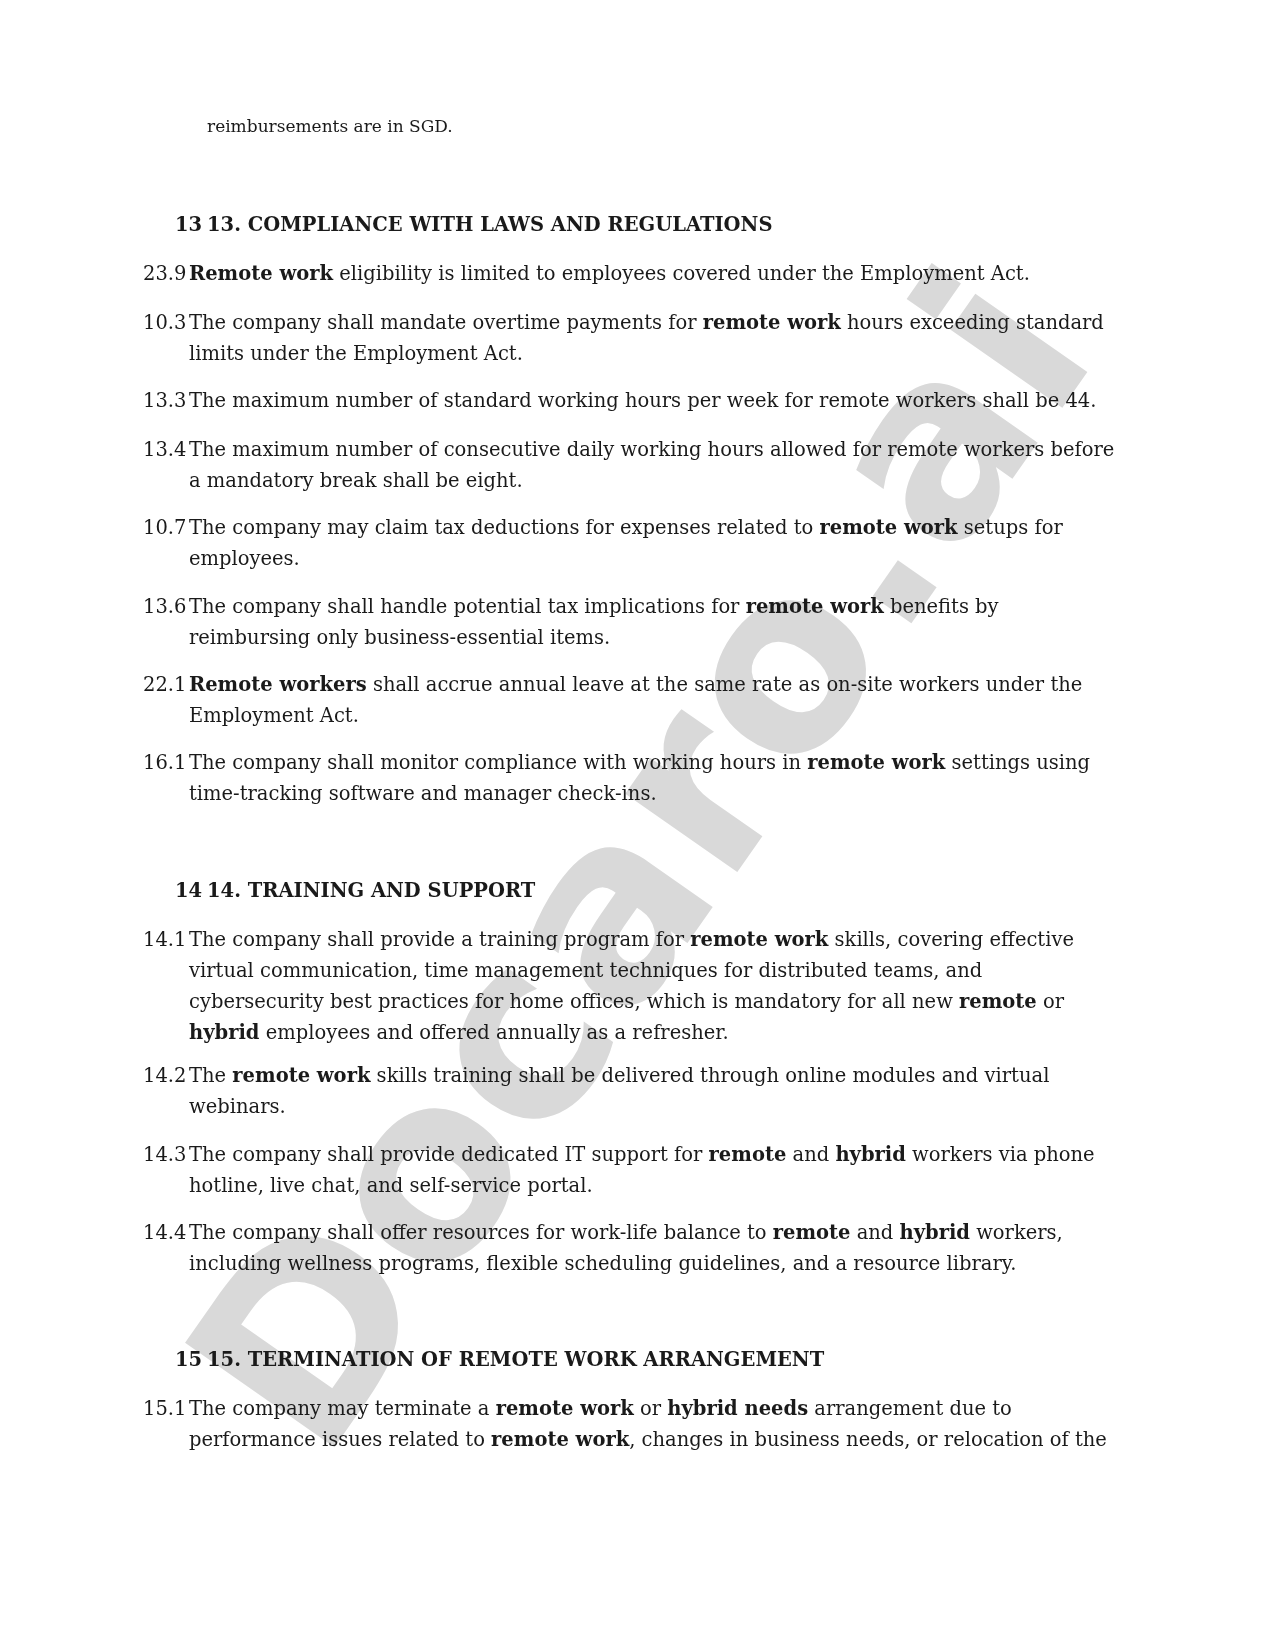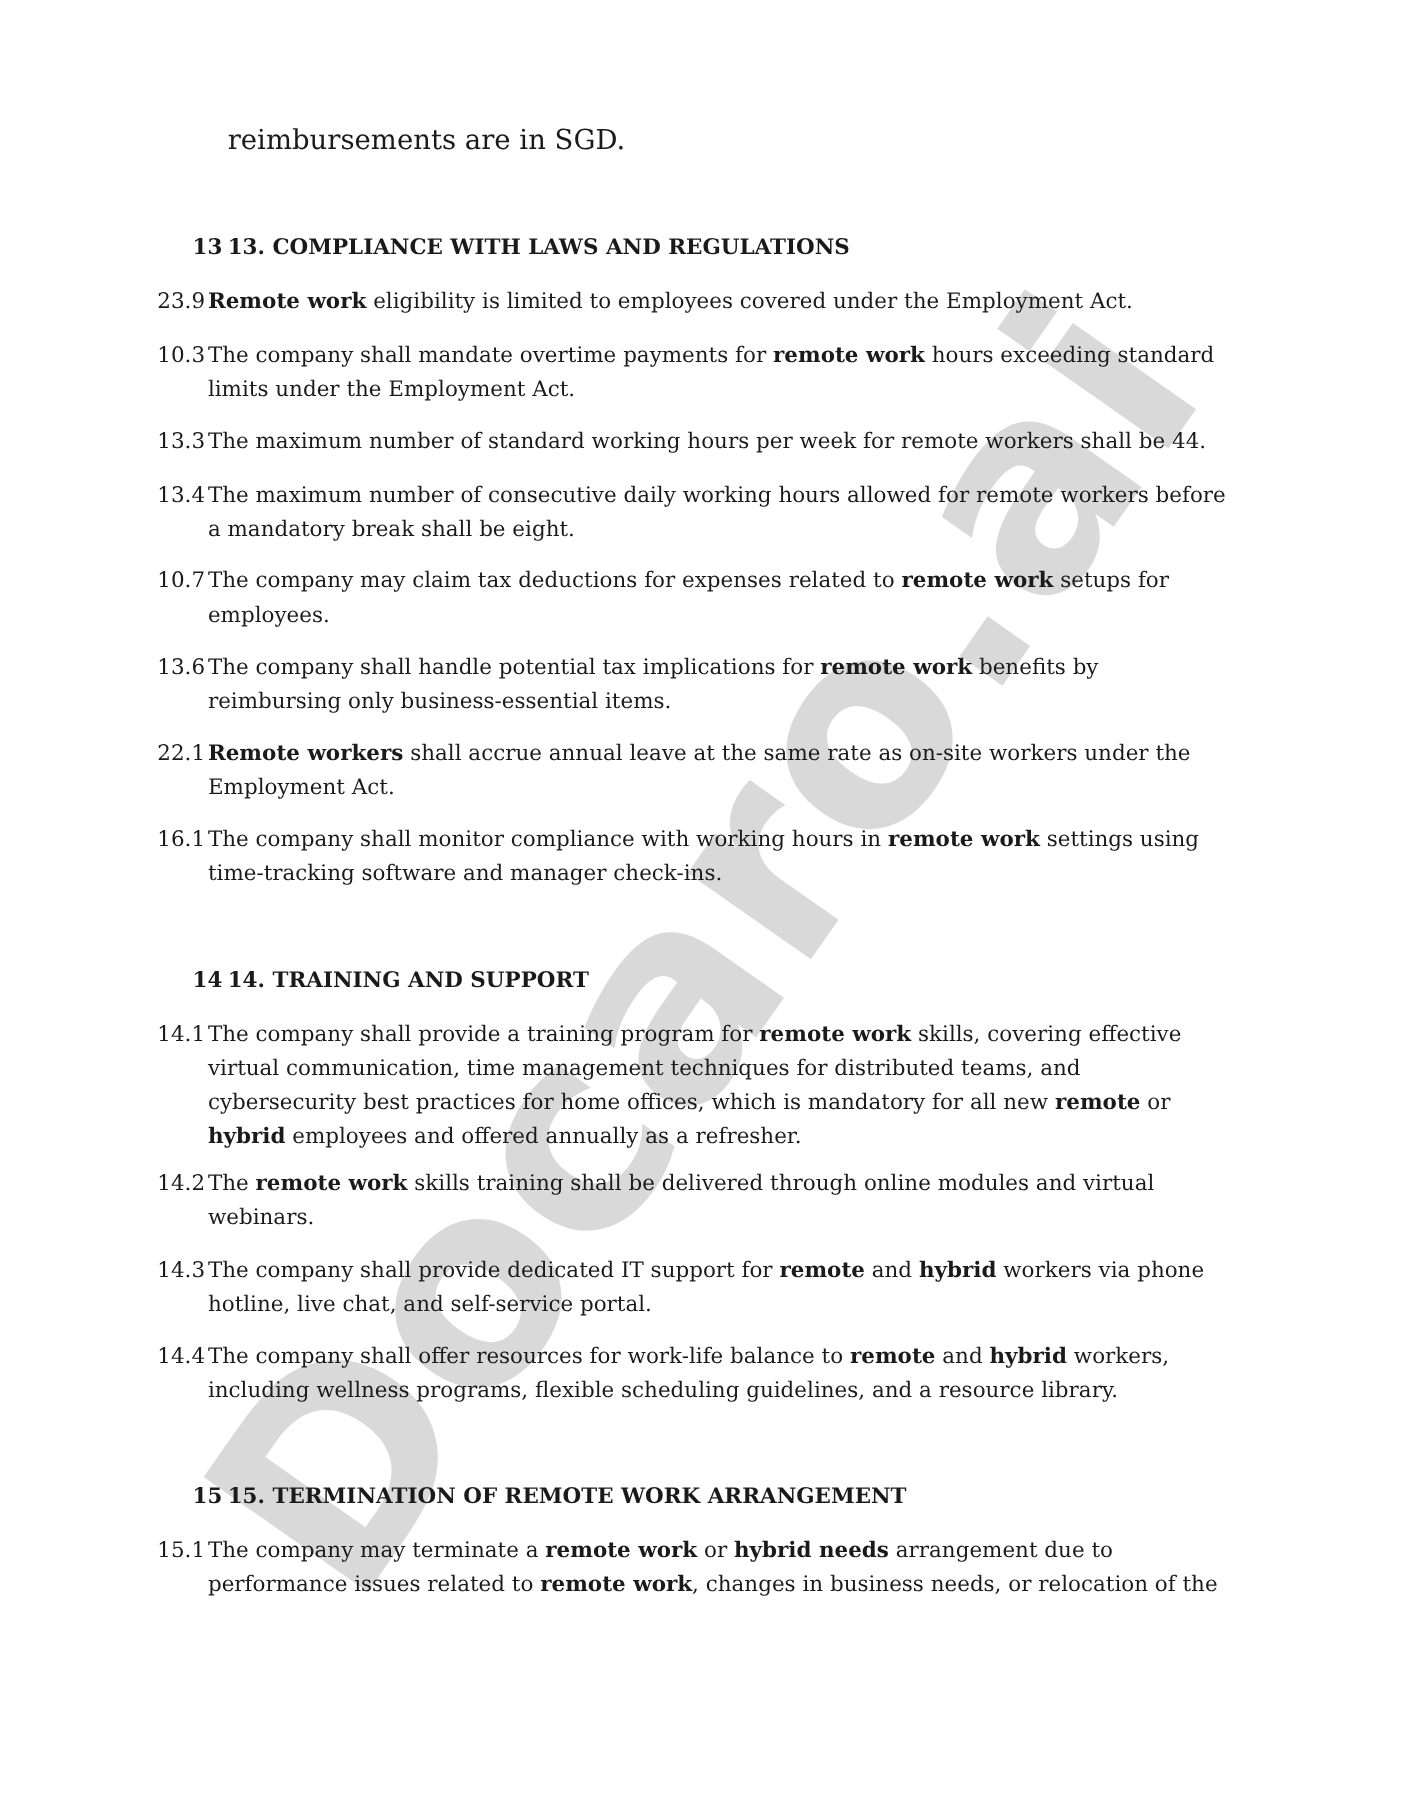--- a/index.html
+++ b/index.html
@@ -17,21 +17,21 @@
       left: 640px; top: 860px;
       transform: translate(-50%, -50%) rotate(-55deg);
       font-family: "DejaVu Sans", "Liberation Sans", sans-serif;
       font-weight: bold;
       font-size: 250px;
       letter-spacing: 2px;
       color: #d9d9d9;
       white-space: nowrap;
     }
     .page { position: absolute; left: 0; top: 0; width: 1275px; height: 1650px; z-index: 1; }
-    .cont { position: absolute; left: 207px; font-size: 25px; line-height: 31px; }
+    .cont { position: absolute; left: 207px; font-size: 17px; line-height: 31px; }
     .item { position: absolute; left: 0; width: 1275px; }
     .num {
       position: absolute; left: 143px; width: 52px;
       font-size: 19.5px; line-height: 31px;
     }
     .text {
       position: absolute; left: 189px; width: 930px;
       font-size: 19.5px; line-height: 31px;
     }
     .heading .hnum {

